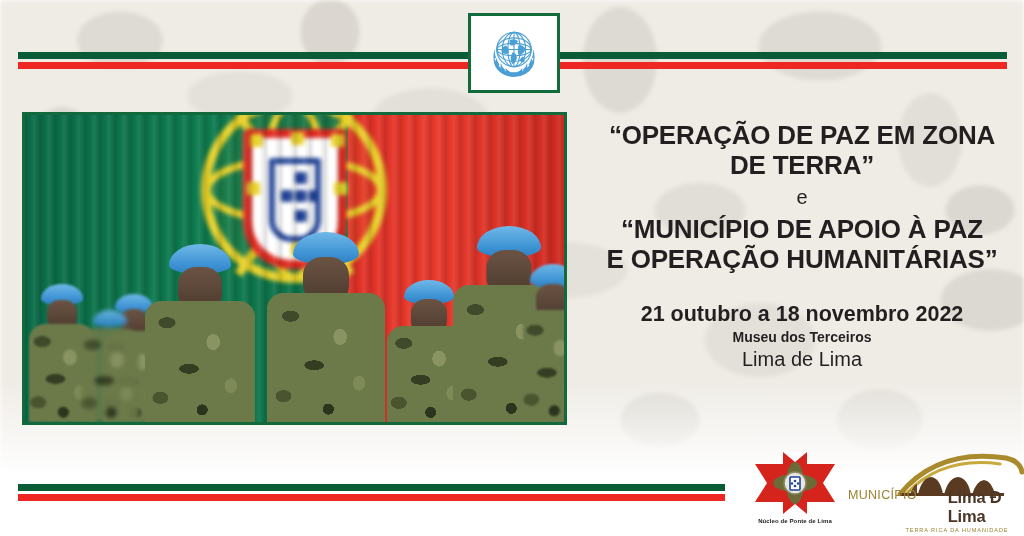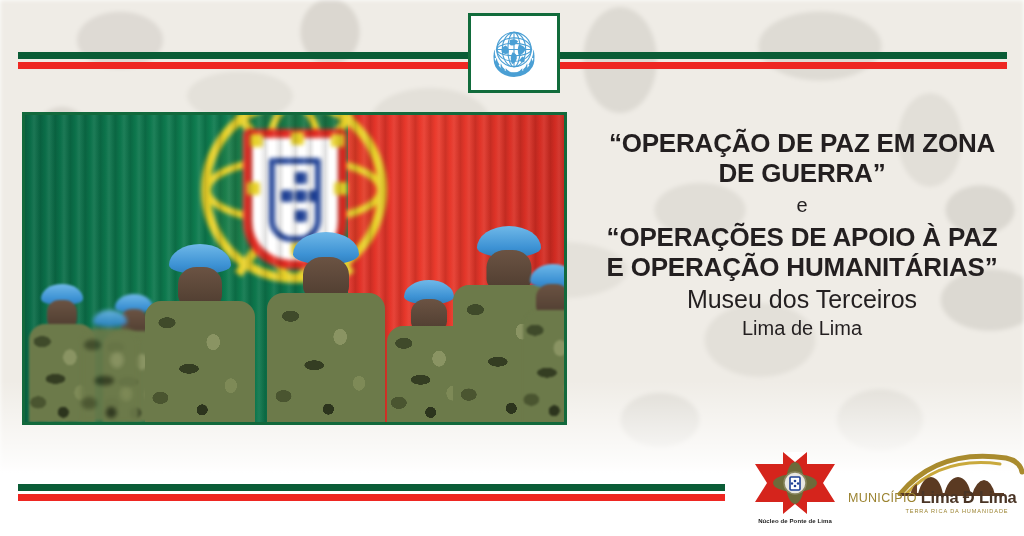--- a/index.html
+++ b/index.html
@@ -129,37 +129,37 @@
   }
 
   
   #text-col {
     position:absolute; left:580px; top:112px; width:444px;
     text-align:center; color:#231f20;
   }
   #exposicao { font-size:23px; font-weight:300; letter-spacing:.2px; line-height:1.2; }
   .title-main {
     font-size:26px; font-weight:bold; line-height:1.17; letter-spacing:-.2px;
-    margin-top:16px;
+    margin-top:8px;
   }
   #conn-e { font-size:20px; font-weight:300; margin-top:4px; line-height:1.2; }
   .title-main.second { margin-top:5px; }
   #date-line { font-size:21.5px; font-weight:bold; margin-top:26px; line-height:1.25; }
-  #venue-line { font-size:25px; font-weight:normal; line-height:1.3; }
+  #venue-line { font-size:14px; font-weight:bold; line-height:1.3; }
   #city-line { font-size:20px; font-weight:300; line-height:1.35; }
 
   
   #liga-logo { position:absolute; left:742px; top:450px; width:106px; text-align:center; }
   #liga-cross { position:relative; width:84px; height:66px; margin:0 auto; }
   #liga-caption { font-size:6px; font-weight:bold; color:#222; margin-top:2px; letter-spacing:.1px; }
 
   #muni-logo { position:absolute; left:848px; top:452px; width:176px; height:68px; }
   #muni-arch { position:absolute; left:48px; top:0px; width:128px; height:44px; }
   #muni-text { position:absolute; left:0; top:36px; width:176px; }
-  #muni-line1 { display:flex; align-items:center; justify-content:flex-start; }
+  #muni-line1 { display:flex; align-items:flex-start; justify-content:flex-start;gap:27px; }
   #muni-word { font-size:12.5px; color:#9b8330; letter-spacing:.3px; }
   #muni-name { font-size:16.5px; color:#4a3526; font-weight:bold; letter-spacing:-.2px; margin-left:4px; }
   #muni-tag { font-size:5.6px; color:#9b8330; letter-spacing:.9px; text-align:center; margin-top:1px; padding-left:42px; }
 </style>
 </head>
 <body>
 
 <div id="camo-bg"></div>
 <div id="camo-fade"></div>
 
@@ -278,27 +278,28 @@
         <div class="head" style="top:26px;width:34px;height:32px;"></div>
         <div class="torso" style="top:52px;width:60px;height:112px;"></div>
       </div>
     </div>
   </div>
 </div>
 
 <div id="text-col">
   <div class="title-main">
     <div>“OPERAÇÃO DE PAZ EM ZONA</div>
-    <div>DE GUERRA”</div>
+    <div>DE TERRA”</div>
   </div>
   <div id="conn-e">e</div>
   <div class="title-main second">
-    <div>“OPERAÇÕES DE APOIO À PAZ</div>
+    <div>“MUNICÍPIO DE APOIO À PAZ</div>
     <div>E OPERAÇÃO HUMANITÁRIAS”</div>
   </div>
+  <div id="date-line">21 outubro a 18 novembro 2022</div>
   <div id="venue-line">Museu dos Terceiros</div>
   <div id="city-line">Lima de Lima</div>
 </div>
 
 <div id="bot-stripes" class="stripe-band">
   <div class="stripe-green"></div>
   <div class="gap"></div>
   <div class="stripe-red"></div>
 </div>
 

